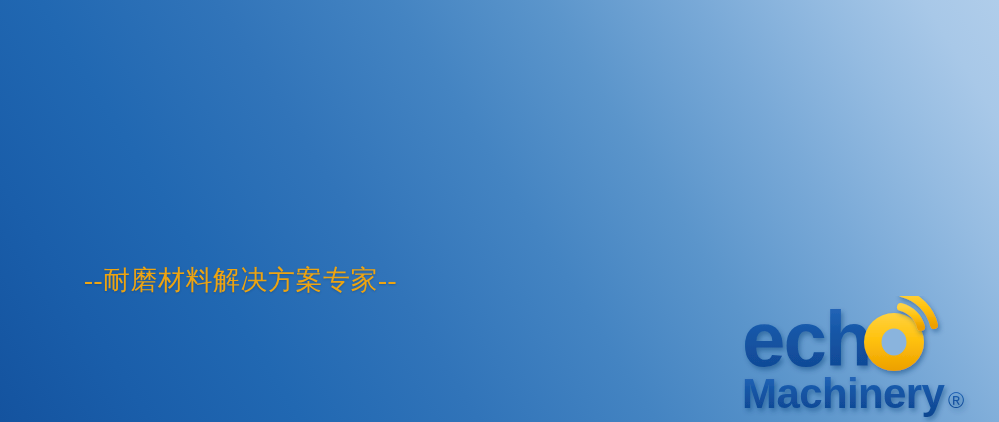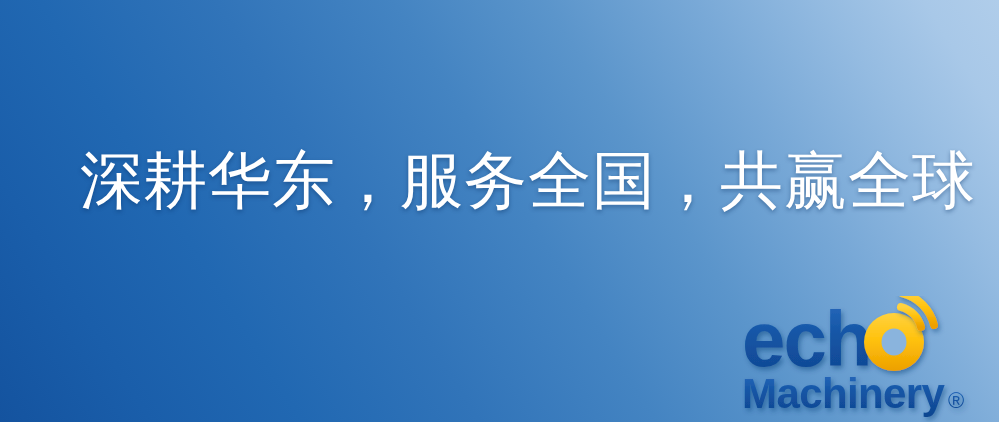--- a/index.html
+++ b/index.html
@@ -69,22 +69,22 @@
     display: block;
     width: 258px;
     height: 128px;
   }
 </style>
 </head>
 <body>
 
 <div id="banner">
 
-  <div class="headline">深耕华东，服务全国，共赢全球</div>
 
+  <div class="subtitle">--耐磨材料解决方案专家--</div>
 
   <div class="logo">
     <svg viewBox="0 0 258 128" xmlns="http://www.w3.org/2000/svg" aria-hidden="true">
       <defs>
         <filter id="softshadow" x="-30%" y="-30%" width="180%" height="180%">
           <feDropShadow dx="2" dy="3" stdDeviation="2.4" flood-color="#0d3a73" flood-opacity="0.45"></feDropShadow>
         </filter>
         <linearGradient id="blueFace" x1="0" y1="0" x2="0" y2="1">
           <stop offset="0%" stop-color="#2a6cc0"></stop>
           <stop offset="45%" stop-color="#1455a5"></stop>

